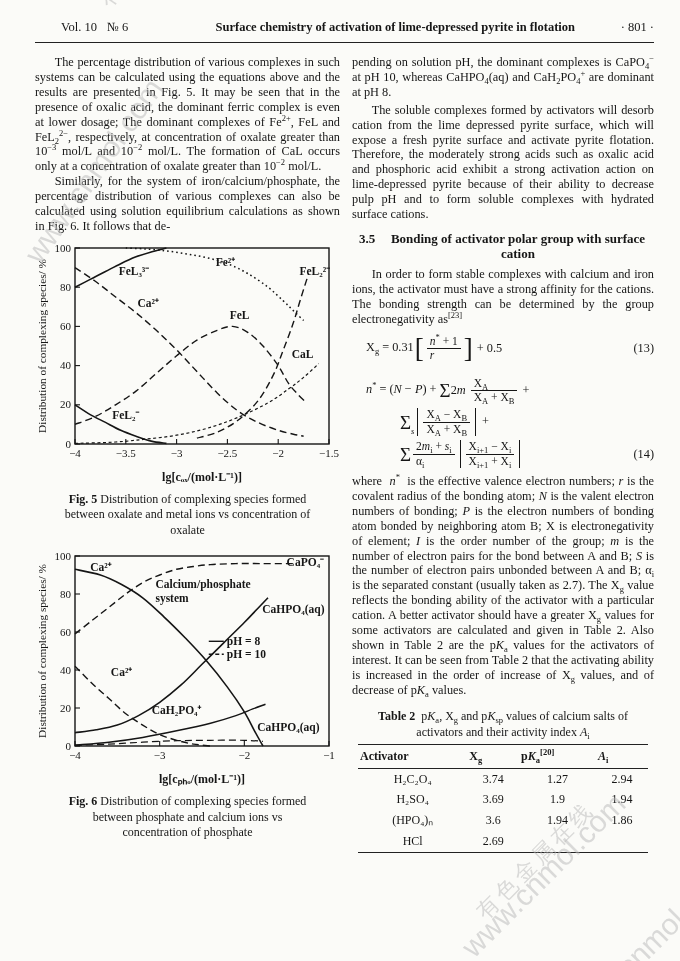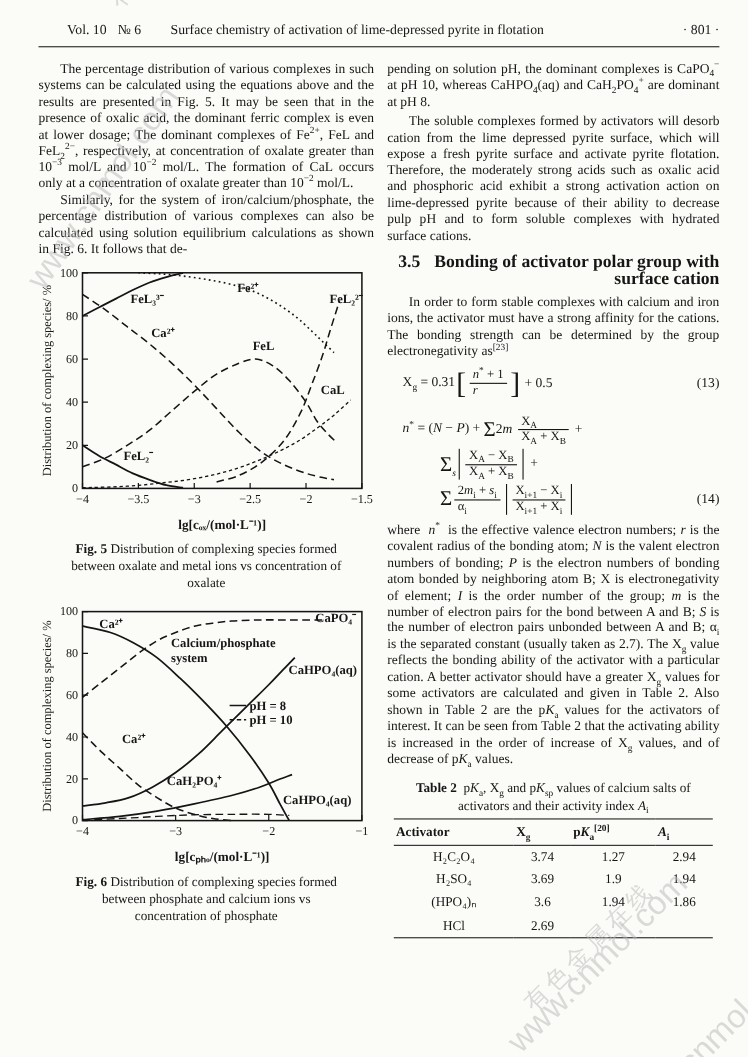--- a/index.html
+++ b/index.html
@@ -3,40 +3,40 @@
 <meta charset="utf-8">
 <style>
   html,body{margin:0;padding:0;}
   body{width:680px;height:961px;background:#fbfbf8;color:#161616;
        font-family:"Liberation Serif", serif; overflow:hidden; position:relative;}
   .page{position:relative;width:680px;height:961px;}
   
   .hdr{position:absolute;top:20px;left:35px;width:619px;font-size:12.5px;}
   .hdr .vol{position:absolute;left:26px;top:0;}
   .hdr .issue{position:absolute;left:72px;top:0;}
-  .hdr .title{position:absolute;left:120px;width:420px;text-align:left;top:0;}
+  .hdr .title{position:absolute;left:120px;width:420px;text-align:right;top:0;font-weight:bold;}
   .hdr .pg{position:absolute;right:0;top:0;}
   .hdr-rule{position:absolute;top:42px;left:35px;width:619px;border-top:1.6px solid #222;}
   
   .col{position:absolute;top:55px;font-size:12.3px;line-height:14.9px;text-align:justify;}
   .col-left{left:35px;width:305px;}
   .col-right{left:352px;width:302px;}
   p{margin:0;}
   p.ind{text-indent:1.6em;}
   sup,sub{font-size:8.5px;line-height:0;}
   
   .figure{margin-top:6px;}
   svg{display:block;}
   .tick{font:11px "Liberation Serif",serif;fill:#161616;}
   .slabel{font:bold 11.5px "Liberation Serif",serif;fill:#161616;}
   .alabel{font:bold 12px "Liberation Serif",serif;fill:#161616;}
   .fig-cap{width:252px;margin:4px auto 10px auto;text-align:center;font-size:12px;line-height:15.5px;text-align:center;}
   .cap-label{font-weight:bold;}
   
-  .sec-head{display:flex;font-weight:bold;font-size:16px;margin:9px 0 5px 0;line-height:15.5px;text-align:right;}
+  .sec-head{display:flex;font-weight:bold;font-size:13px;margin:9px 0 5px 0;line-height:15.5px;text-align:center;}
   .sec-num{width:30px;flex:none;}
   
   .equation{position:relative;margin:8px 0 6px 14px;min-height:34px;}
   .eq-line{position:relative;margin:4px 0;}
   .eq-ind{padding-left:34px;}
   .frac{display:inline-block;vertical-align:middle;font-size:11.5px;line-height:1.15;margin:0 2px;}
   .frac .num{display:block;border-bottom:1px solid #161616;padding:0 3px;}
   .frac .den{display:block;padding:0 3px;}
   .bigbr{display:inline-block;font-size:27px;font-weight:400;vertical-align:middle;line-height:0.9;margin:0 1px;}
   .vbar{display:inline-block;width:0;height:28px;border-left:1px solid #161616;vertical-align:middle;margin:0 3px;}

